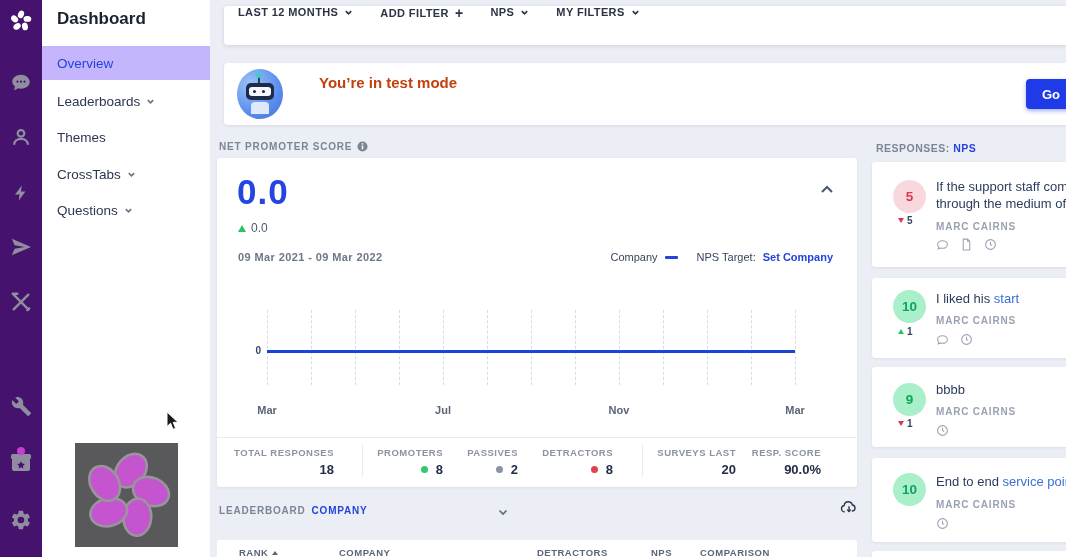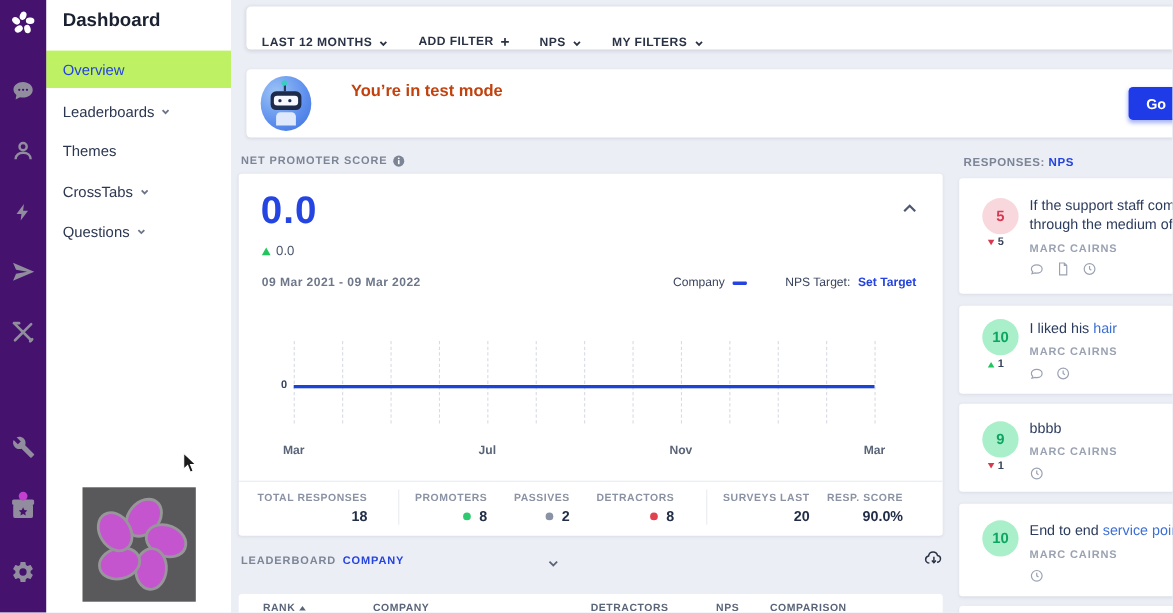--- a/index.html
+++ b/index.html
@@ -10,27 +10,27 @@
   .rail{position:absolute;left:0;top:0;width:42px;height:557px;background:#45126e;z-index:5;}
   .rail-ic{position:absolute;left:0;width:42px;display:flex;justify-content:center;cursor:pointer;}
   .rail-ic svg{display:block;}
   .badge-dot{position:absolute;right:8px;top:-3px;width:8px;height:8px;border-radius:50%;background:#c33fd0;}
 
   
   .nav{position:absolute;left:42px;top:0;width:168px;height:557px;background:#fff;z-index:4;}
   .nav-title{position:absolute;left:15px;top:9px;font-size:17px;font-weight:bold;color:#1a2130;}
   .nav-item{position:absolute;left:0;width:168px;height:34px;display:flex;align-items:center;gap:6px;
             padding-left:15px;box-sizing:border-box;font-size:13.5px;color:#2b3750;cursor:pointer;}
-  .nav-item.active{background:#bef264;color:#2443df;}
+  .nav-item.active{background:#c4b5fd;color:#2443df;}
   .chev{width:9px;height:9px;flex:0 0 auto;}
 
   
   .topbar{position:absolute;left:224px;top:6px;width:842px;height:39px;background:#fff;
           border-radius:4px 0 0 4px;box-shadow:0 1px 4px rgba(25,35,65,.14);
-          display:flex;align-items:flex-end;gap:27px;padding-left:14px;box-sizing:border-box;z-index:3;}
+          display:flex;align-items:flex-start;gap:27px;padding-left:14px;box-sizing:border-box;z-index:3;}
   .filter-item{display:flex;align-items:center;gap:6px;font-size:11px;font-weight:bold;
                letter-spacing:.4px;color:#2a3346;cursor:pointer;white-space:nowrap;}
   .plus{font-size:14px;font-weight:bold;color:#2a3346;line-height:1;}
 
   
   .banner{position:absolute;left:224px;top:63px;width:842px;height:62px;background:#fff;
           border-radius:4px 0 0 4px;box-shadow:0 1px 3px rgba(25,35,65,.10);z-index:2;}
   .robot{position:absolute;left:13px;top:6px;width:46px;height:50px;border-radius:50%;
          background:radial-gradient(circle at 30% 30%,#9cc3f5,#5b8dee 60%,#3f6fd8);overflow:hidden;}
   .robot-head{position:absolute;left:9px;top:14px;width:28px;height:17px;background:#1d2a4a;border-radius:5px;}
@@ -272,22 +272,22 @@
   <div class="nps-card">
     <div class="score">0.0</div>
     <div class="delta-row">
       <span class="tri-up"></span>
       <span>0.0</span>
     </div>
     <div class="date-range">09 Mar 2021 - 09 Mar 2022</div>
     <div class="legend">
       <span>Company</span>
       <span class="legend-dash"></span>
-      <span style="margin-left:28px;">NPS Target:</span>
-      <span class="set-target">Set Target</span>
+      <span style="margin-left:12px;">NPS Target:</span>
+      <span class="set-target">Set Company</span>
     </div>
     <svg class="collapse" viewBox="0 0 16 16" fill="none" stroke="#4d5870" stroke-width="2">
         <path d="M3 10l5-5 5 5"></path>
       </svg>
 
     <div>
       <div class="gl" style="left:50px;"></div>
       <div class="gl" style="left:94px;"></div>
       <div class="gl" style="left:138px;"></div>
       <div class="gl" style="left:182px;"></div>
@@ -412,21 +412,21 @@
         </svg>
     </div>
   </div>
 
   <div class="resp-card" style="top:278px;height:80px;">
     <div class="circle prom" style="top:12px;">10</div>
     <div class="delta-badge" style="top:48px;">
       <span class="tri-up sm"></span>
       <span>1</span>
     </div>
-    <div class="resp-title" style="top:12px;"><span>I liked his </span><span class="hl">hair</span></div>
+    <div class="resp-title" style="top:12px;"><span>I liked his </span><span class="hl">start</span></div>
     <div class="resp-author" style="top:37px;">MARC CAIRNS</div>
     <div class="resp-icons" style="top:55px;">
       <svg width="13" height="13" viewBox="0 0 24 24" fill="none" stroke="#9aa2b2" stroke-width="2">
           <path d="M21 12c0 4-4 7-9 7-1 0-2-.1-3-.4L4 20l1.2-3.2C3.8 15.5 3 13.8 3 12c0-4 4-7 9-7s9 3 9 7z"></path>
         </svg>
       <svg width="13" height="13" viewBox="0 0 24 24" fill="none" stroke="#9aa2b2" stroke-width="2">
           <circle cx="12" cy="12" r="9"></circle>
           <path d="M12 7v5l3 2"></path>
         </svg>
     </div>

